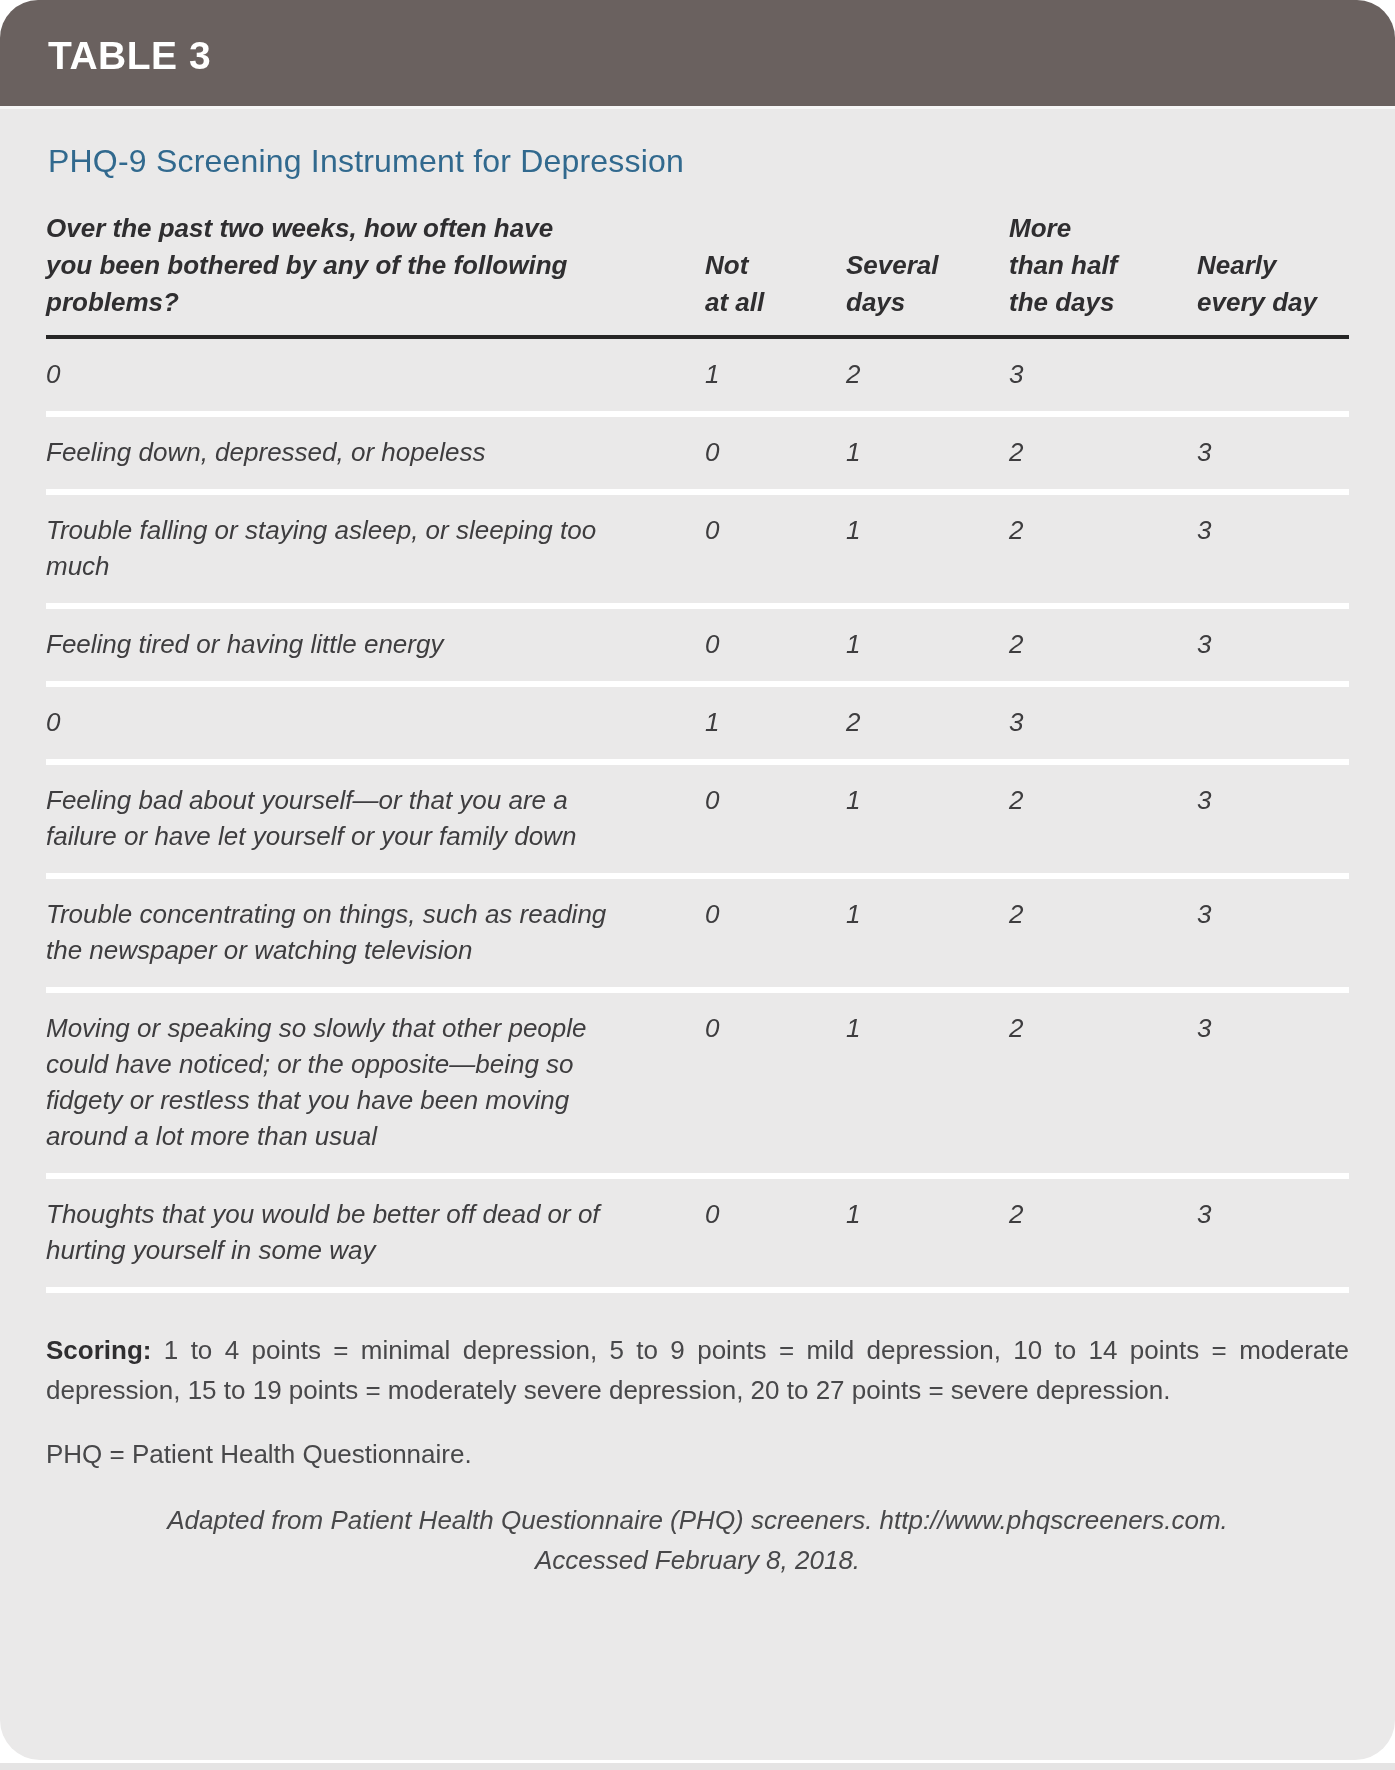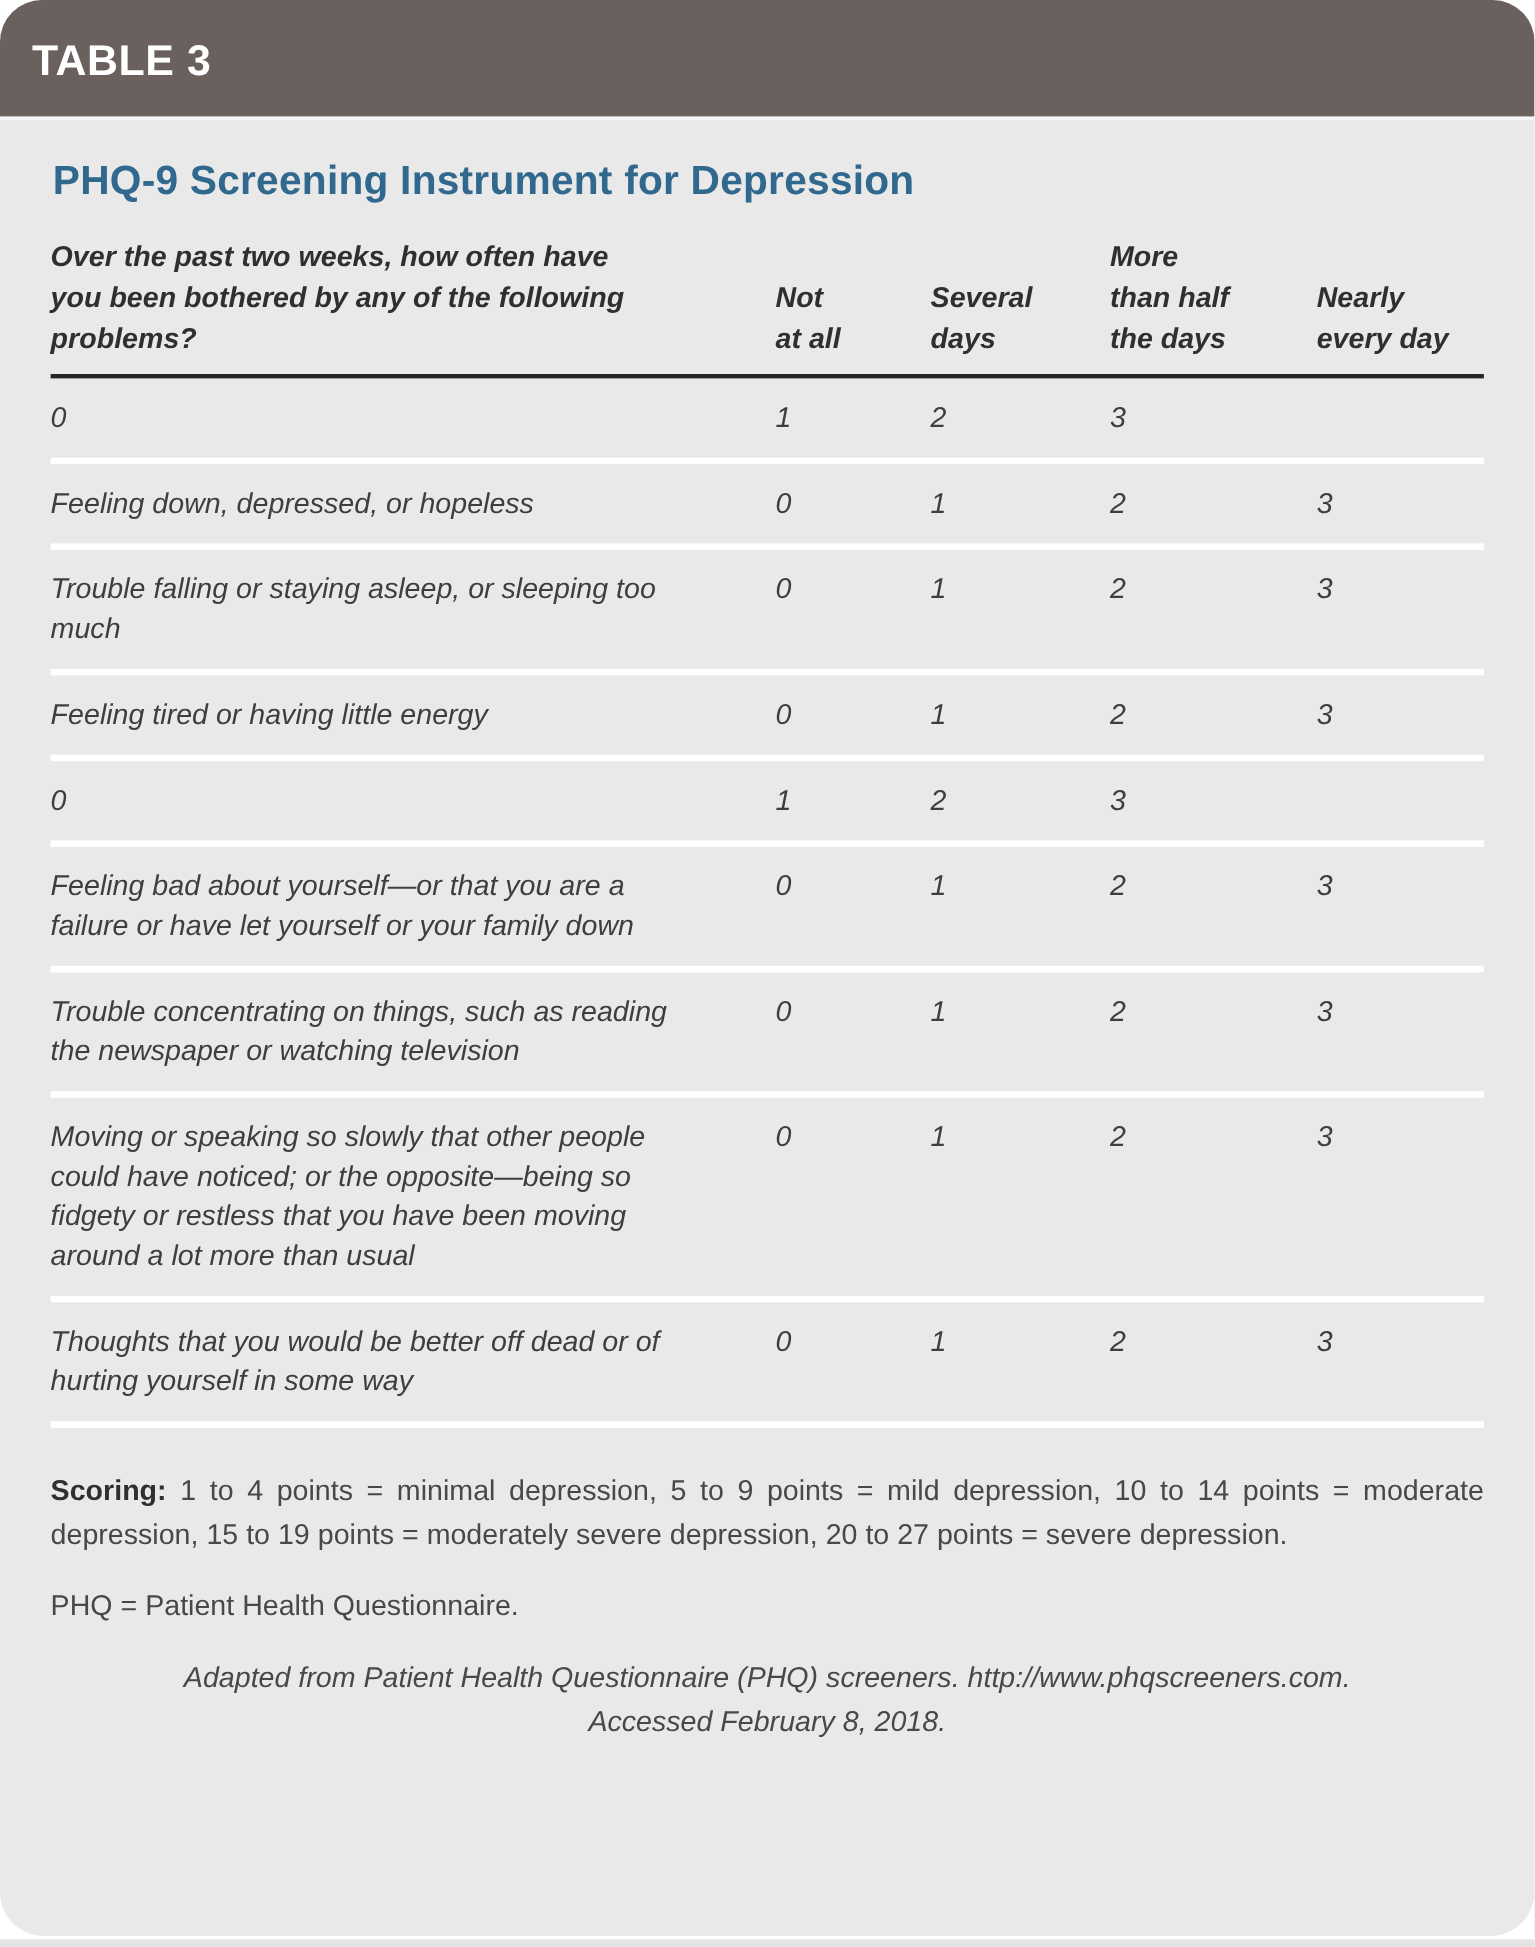--- a/index.html
+++ b/index.html
@@ -15,43 +15,43 @@
 
   .table-card { width: 1395px; }
 
   
   .header-bar {
     height: 106px;
     background: #6a615f;
     border-radius: 38px 38px 0 0;
     display: flex;
     align-items: center;
-    padding: 6px 50px 0 29px;
+    padding: 6px 50px 0 48px;
   }
   .table-label {
     color: #ffffff;
     font-weight: bold;
     font-size: 39px;
     letter-spacing: 0.5px;
   }
 
   
   .panel {
     background: #eae9e9;
     border-top: 3px solid #f6f6f6;
     border-radius: 0 0 40px 40px;
     height: 1654px;
     padding: 26px 46px 0 46px;
     overflow: hidden;
   }
 
   .panel-title {
     color: #31698e;
-    font-size: 37px;
-    font-weight: bold;
+    font-size: 32px;
+    font-weight: normal;
     margin: 8px 0 30px 2px;
     letter-spacing: 0.2px;
   }
 
   .grid {
     display: grid;
     grid-template-columns: 659px 141px 163px 188px 1fr;
     align-items: start;
     font-style: italic;
   }

